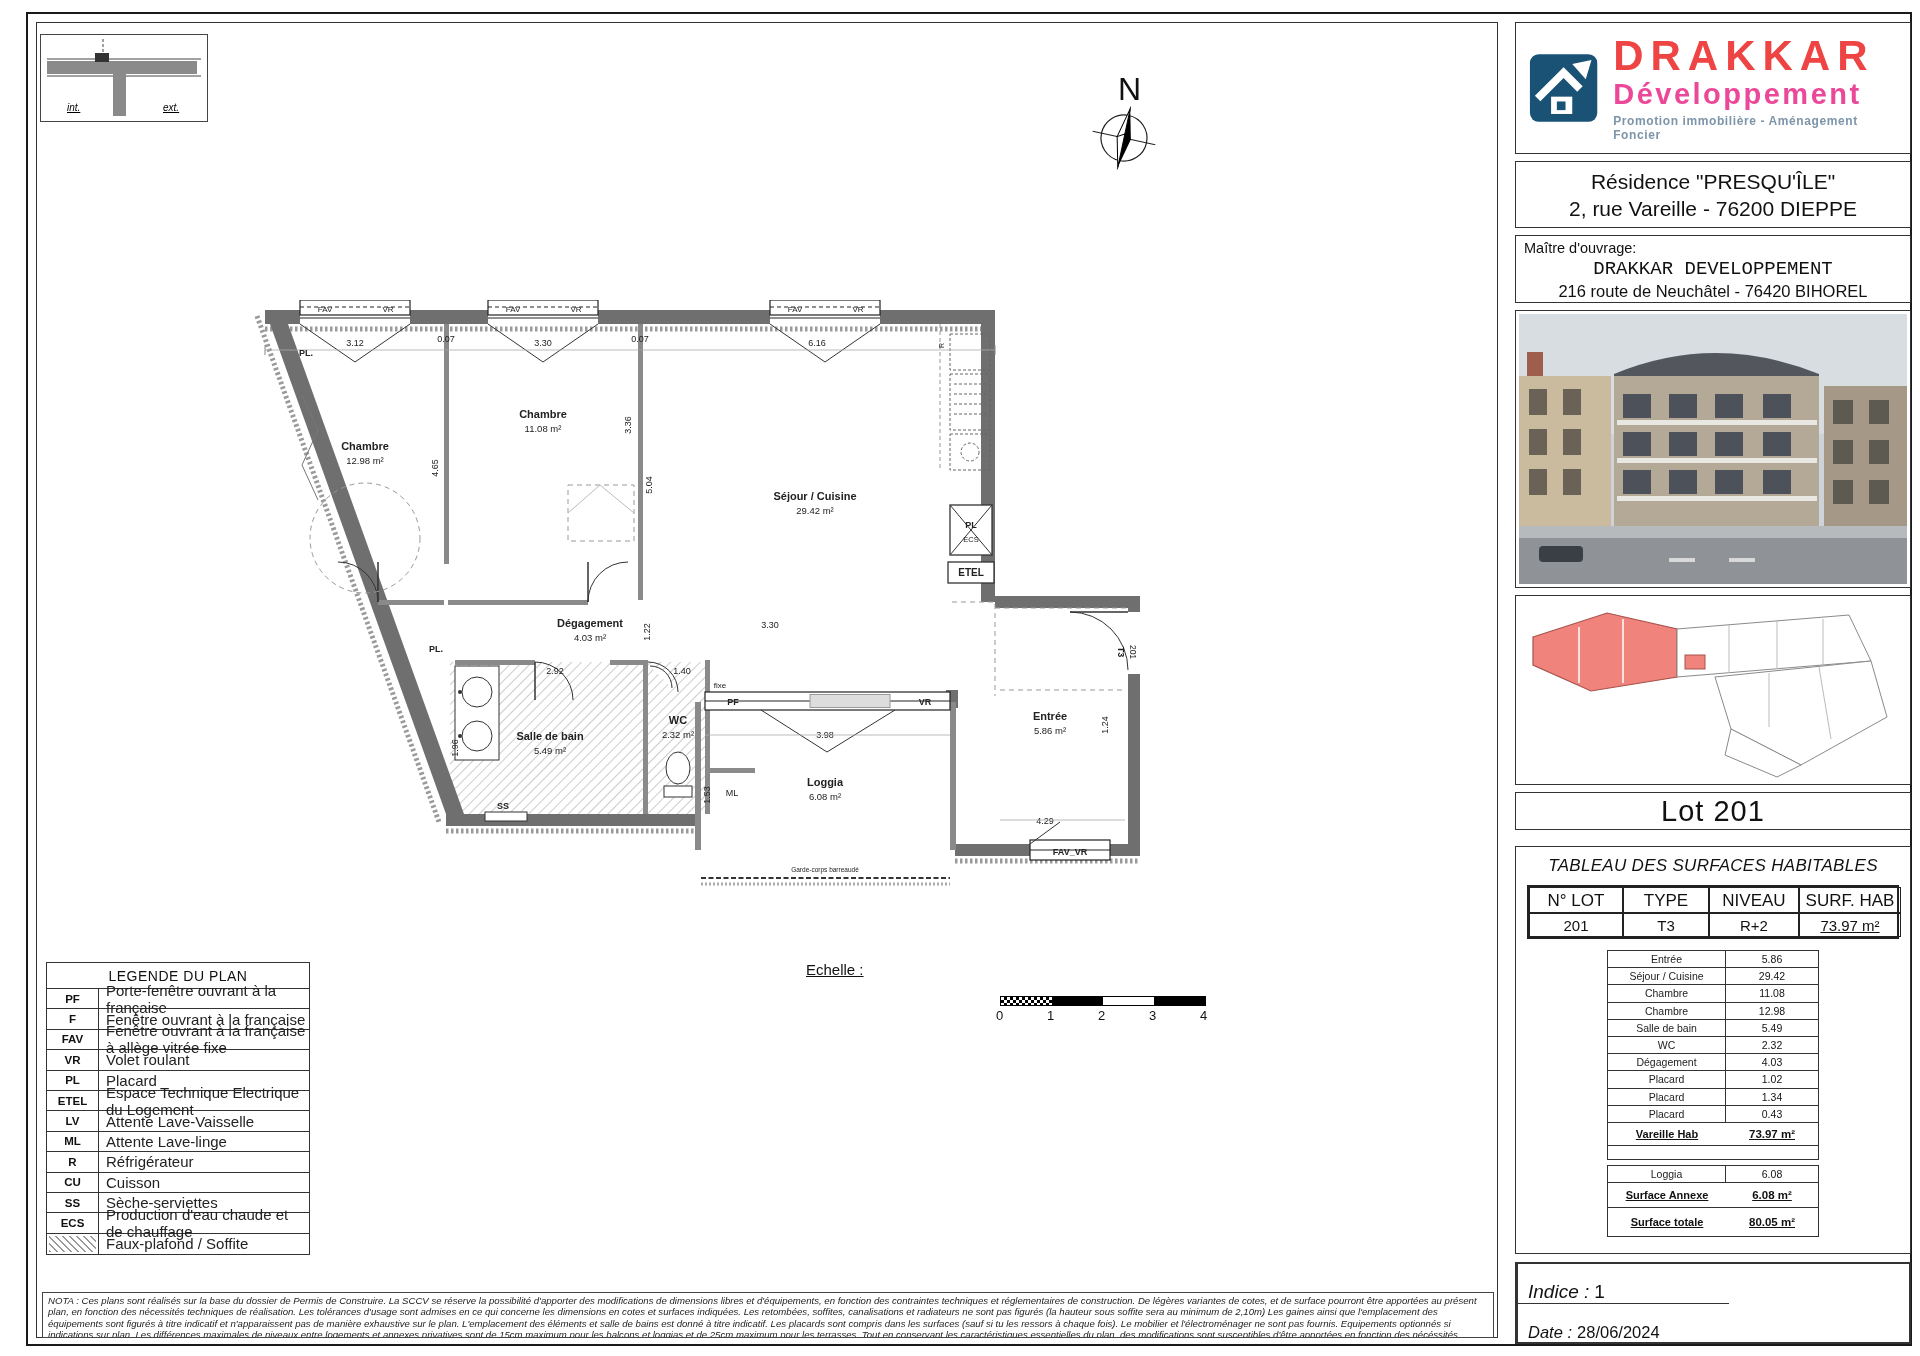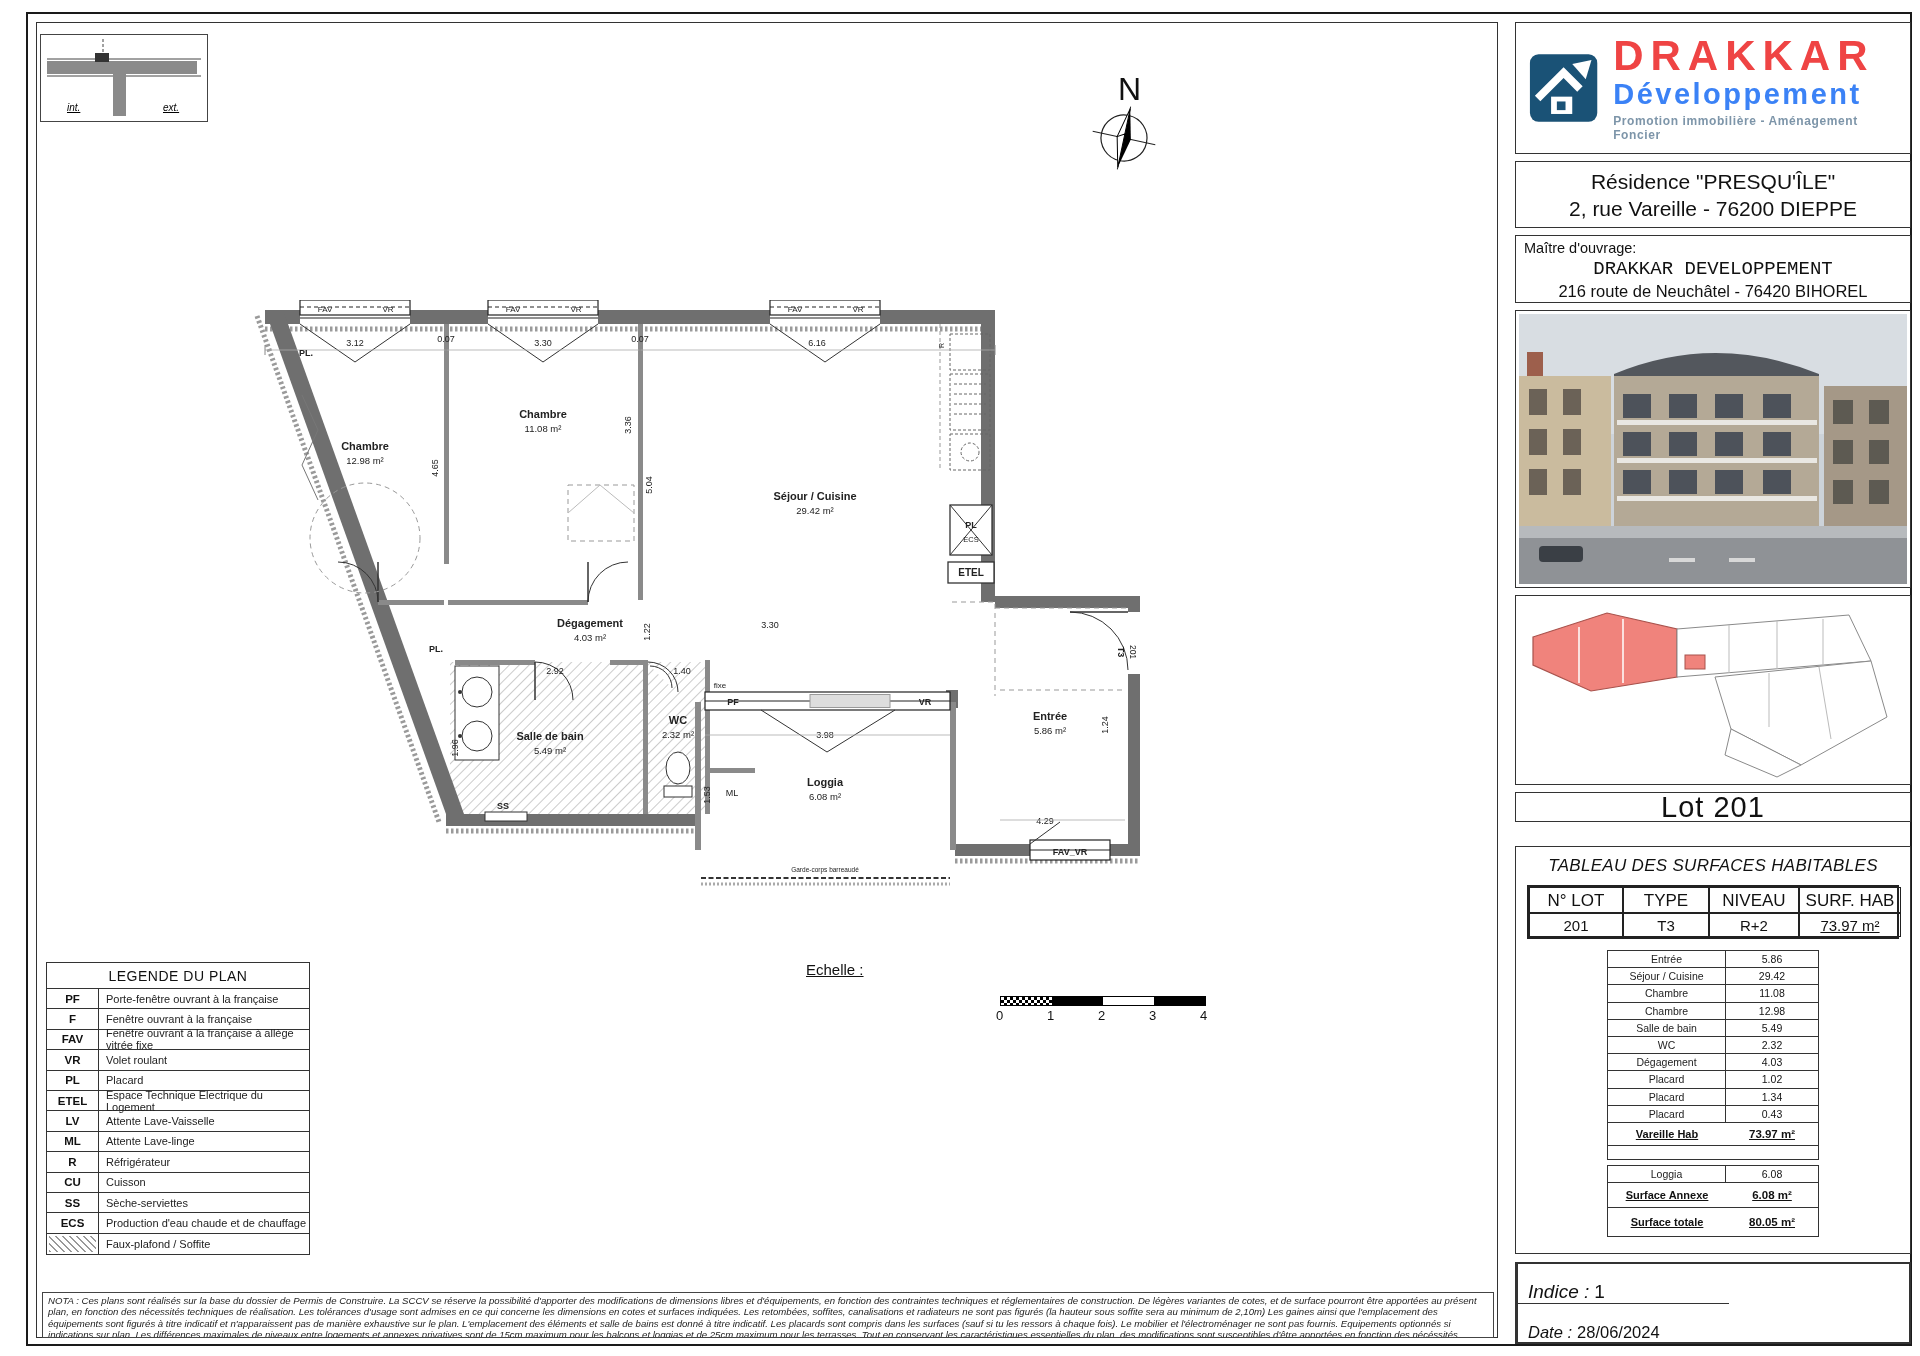--- a/index.html
+++ b/index.html
@@ -23,50 +23,50 @@
   .tag { font-weight:bold; font-size:9px; text-anchor:middle; }
   .tag-sm { font-size:8px; text-anchor:middle; fill:#333; }
 
   
   .legend { position:absolute; left:46px; top:962px; width:264px; border:1px solid #333; background:#fff; }
   .lg-title { height:26px; border-bottom:1px solid #333; text-align:center; font-size:14px; line-height:26px; letter-spacing:.5px; }
   .lg-row { display:flex; height:20.4px; border-bottom:1px solid #333; }
   .lg-row:last-child { border-bottom:none; }
   .lg-code { width:52px; border-right:1px solid #333; font-weight:bold; font-size:11.5px; display:flex; align-items:center; justify-content:center; position:relative; }
   .hatch-box { position:absolute; inset:2px; background:repeating-linear-gradient(45deg,#999 0 1.5px,transparent 1.5px 5px); }
-  .lg-label { flex:1; font-size:11px; display:flex; align-items:center; padding-left:7px; color:#222; }
+  .lg-label { flex:1; font-size:15px; display:flex; align-items:center; padding-left:7px; color:#222; }
 
   
   .scale-label { position:absolute; left:806px; top:961px; font-size:15px; text-decoration:underline; }
   .scale-bar { position:absolute; left:1000px; top:996px; width:206px; height:10px; display:flex; border:1px solid #000; }
   .sb-seg { height:100%; }
   .sb-checker { width:51px; background-image:linear-gradient(45deg,#000 25%,transparent 25%,transparent 75%,#000 75%),linear-gradient(45deg,#000 25%,transparent 25%,transparent 75%,#000 75%); background-size:6px 6px; background-position:0 0,3px 3px; background-color:#fff; }
   .sb-b { width:51px; background:#000; }
   .sb-w { width:51px; background:#fff; }
   .sb-b2 { width:51px; background:#000; }
   .scale-num { position:absolute; top:1008px; font-size:13px; }
 
   
   .nota { position:absolute; left:42px; top:1292px; width:1452px; height:46px; border:1px solid #444; font-style:italic; font-size:9.6px; line-height:11.4px; padding:2px 5px; color:#222; overflow:hidden; }
 
   
   .sbox { position:absolute; left:1515px; width:396px; border:1.5px solid #333; background:#fff; }
   .logo-box { top:22px; height:132px; display:flex; align-items:center; padding:10px 12px; gap:14px; }
   .logo-text { display:flex; flex-direction:column; }
   .logo-name { font-size:42px; font-weight:bold; color:#ef4444; letter-spacing:7px; line-height:44px; }
-  .logo-sub { font-size:29px; font-weight:bold; color:#3b82f6; letter-spacing:2.5px; line-height:32px; }
+  .logo-sub { font-size:29px; font-weight:bold; color:#ec4899; letter-spacing:2.5px; line-height:32px; }
   .logo-tag { font-size:12px; color:#7d95a9; letter-spacing:.6px; margin-top:4px; font-weight:bold; }
   .residence-box { top:161px; height:67px; display:flex; flex-direction:column; justify-content:center; text-align:center; font-size:21px; line-height:27px; }
   .maitre-box { top:235px; height:68px; padding:4px 8px; }
   .maitre-label { font-size:14.5px; }
   .maitre-l1 { text-align:center; font-size:19px; margin-top:2px;font-family:Liberation Mono, monospace; }
   .maitre-l2 { text-align:center; font-size:16.5px; margin-top:2px; }
   .photo-box { top:310px; height:278px; padding:3px; }
   .siteplan-box { top:595px; height:190px; padding:3px; }
-  .lot-box { top:792px; height:30px; display:flex; align-items:center; justify-content:center; font-size:29px; letter-spacing:1px; }
+  .lot-box { top:792px; height:38px; display:flex; align-items:center; justify-content:center; font-size:29px; letter-spacing:1px; }
   .surfaces-box { top:846px; height:408px; }
   .surf-title { text-align:center; font-style:italic; font-size:17px; margin-top:9px; letter-spacing:.3px; }
   .main-table { width:372px; margin:9px auto 0; border:2px solid #222; display:grid; grid-template-columns:94px 86px 90px 102px; }
   .mt-cell { border:1px solid #222; text-align:center; font-weight:normal; }
   .mt-h { font-size:17px; line-height:26px; height:26px; }
   .mt-d { font-size:15px; line-height:24px; height:24px; }
   .u { text-decoration:underline; }
   .detail-table { width:212px; margin:12px auto 0; }
   .srow { display:flex; border:1px solid #333; margin-top:-1px; height:18.2px; }
   .sr-label { width:118px; border-right:1px solid #333; font-size:10.5px; display:flex; align-items:center; justify-content:center; color:#222; }

